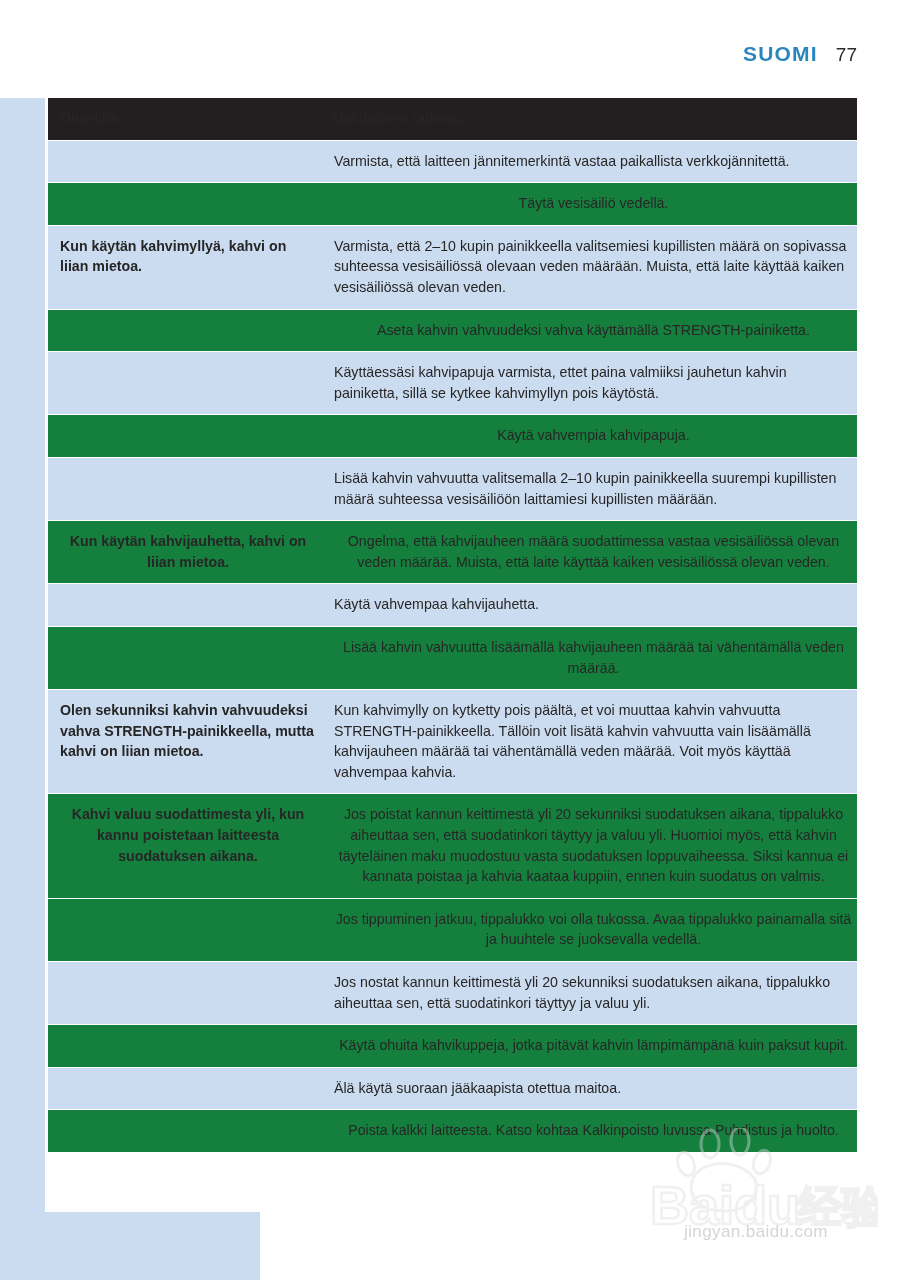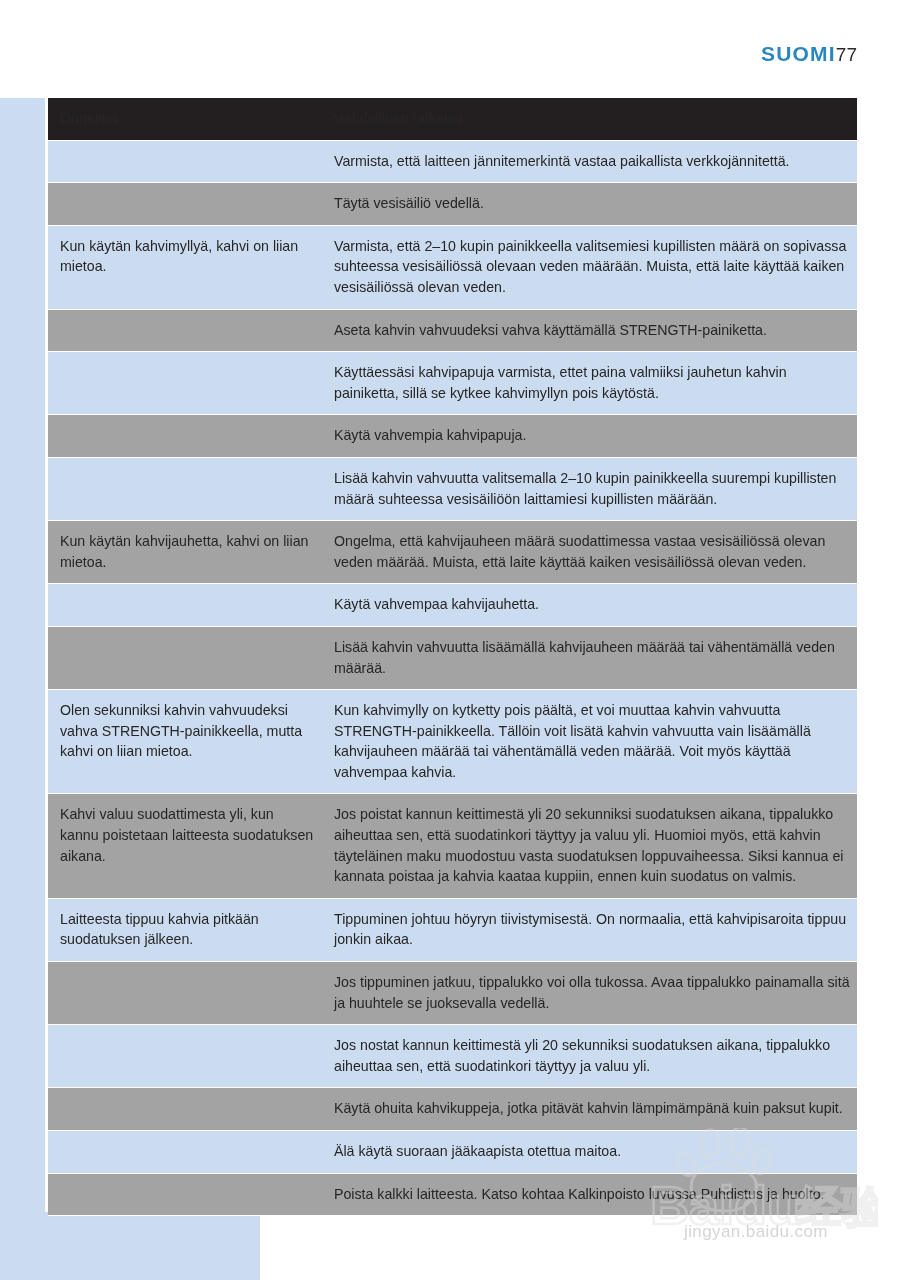--- a/index.html
+++ b/index.html
@@ -16,20 +16,21 @@
     -webkit-font-smoothing: antialiased;
   }
 
   
   .page-header {
     position: absolute;
     top: 42px;
     right: 45px;
     display: flex;
     align-items: baseline;
+    gap: 18px;
   }
   .page-header .lang {
     font-size: 21px;
     font-weight: bold;
     letter-spacing: 1.2px;
     color: #2c86be;
   }
   .page-header .pageno {
     font-size: 19px;
     color: #2b2b2b;
@@ -79,23 +80,23 @@
     color: #ffffff;
     text-align: left;
     font-weight: normal;
     font-size: 15px;
     padding-top: 11px;
     padding-bottom: 12px;
     border-bottom: none;
   }
 
   tbody tr.shade td { background: #ccdcf0; }
-  tbody tr.plain td { background: #a3a3a3; }
-
-  td.problem-cell { padding-left: 12px; }
+  tbody tr.plain td { background: #15803d; text-align: center; }
+
+  td.problem-cell { padding-left: 12px; font-weight: bold; }
   td.solution-cell { padding-left: 14px; }
 
   
   .watermark {
     position: absolute;
     left: 648px;
     top: 1128px;
     width: 230px;
     height: 120px;
     pointer-events: none;
@@ -177,24 +178,20 @@
         <td class="problem-cell"></td>
         <td class="solution-cell">Lisää kahvin vahvuutta lisäämällä kahvijauheen määrää tai vähentämällä veden määrää.</td>
       </tr>
       <tr class="shade">
         <td class="problem-cell">Olen sekunniksi kahvin vahvuudeksi vahva STRENGTH-painikkeella, mutta kahvi on liian mietoa.</td>
         <td class="solution-cell">Kun kahvimylly on kytketty pois päältä, et voi muuttaa kahvin vahvuutta STRENGTH-painikkeella. Tällöin voit lisätä kahvin vahvuutta vain lisäämällä kahvijauheen määrää tai vähentämällä veden määrää. Voit myös käyttää vahvempaa kahvia.</td>
       </tr>
       <tr class="plain">
         <td class="problem-cell">Kahvi valuu suodattimesta yli, kun kannu poistetaan laitteesta suodatuksen aikana.</td>
         <td class="solution-cell">Jos poistat kannun keittimestä yli 20 sekunniksi suodatuksen aikana, tippalukko aiheuttaa sen, että suodatinkori täyttyy ja valuu yli. Huomioi myös, että kahvin täyteläinen maku muodostuu vasta suodatuksen loppuvaiheessa. Siksi kannua ei kannata poistaa ja kahvia kaataa kuppiin, ennen kuin suodatus on valmis.</td>
-      </tr>
-      <tr class="shade">
-        <td class="problem-cell">Laitteesta tippuu kahvia pitkään suodatuksen jälkeen.</td>
-        <td class="solution-cell">Tippuminen johtuu höyryn tiivistymisestä. On normaalia, että kahvipisaroita tippuu jonkin aikaa.</td>
       </tr>
       <tr class="plain">
         <td class="problem-cell"></td>
         <td class="solution-cell">Jos tippuminen jatkuu, tippalukko voi olla tukossa. Avaa tippalukko painamalla sitä ja huuhtele se juoksevalla vedellä.</td>
       </tr>
       <tr class="shade">
         <td class="problem-cell"></td>
         <td class="solution-cell">Jos nostat kannun keittimestä yli 20 sekunniksi suodatuksen aikana, tippalukko aiheuttaa sen, että suodatinkori täyttyy ja valuu yli.</td>
       </tr>
       <tr class="plain">

